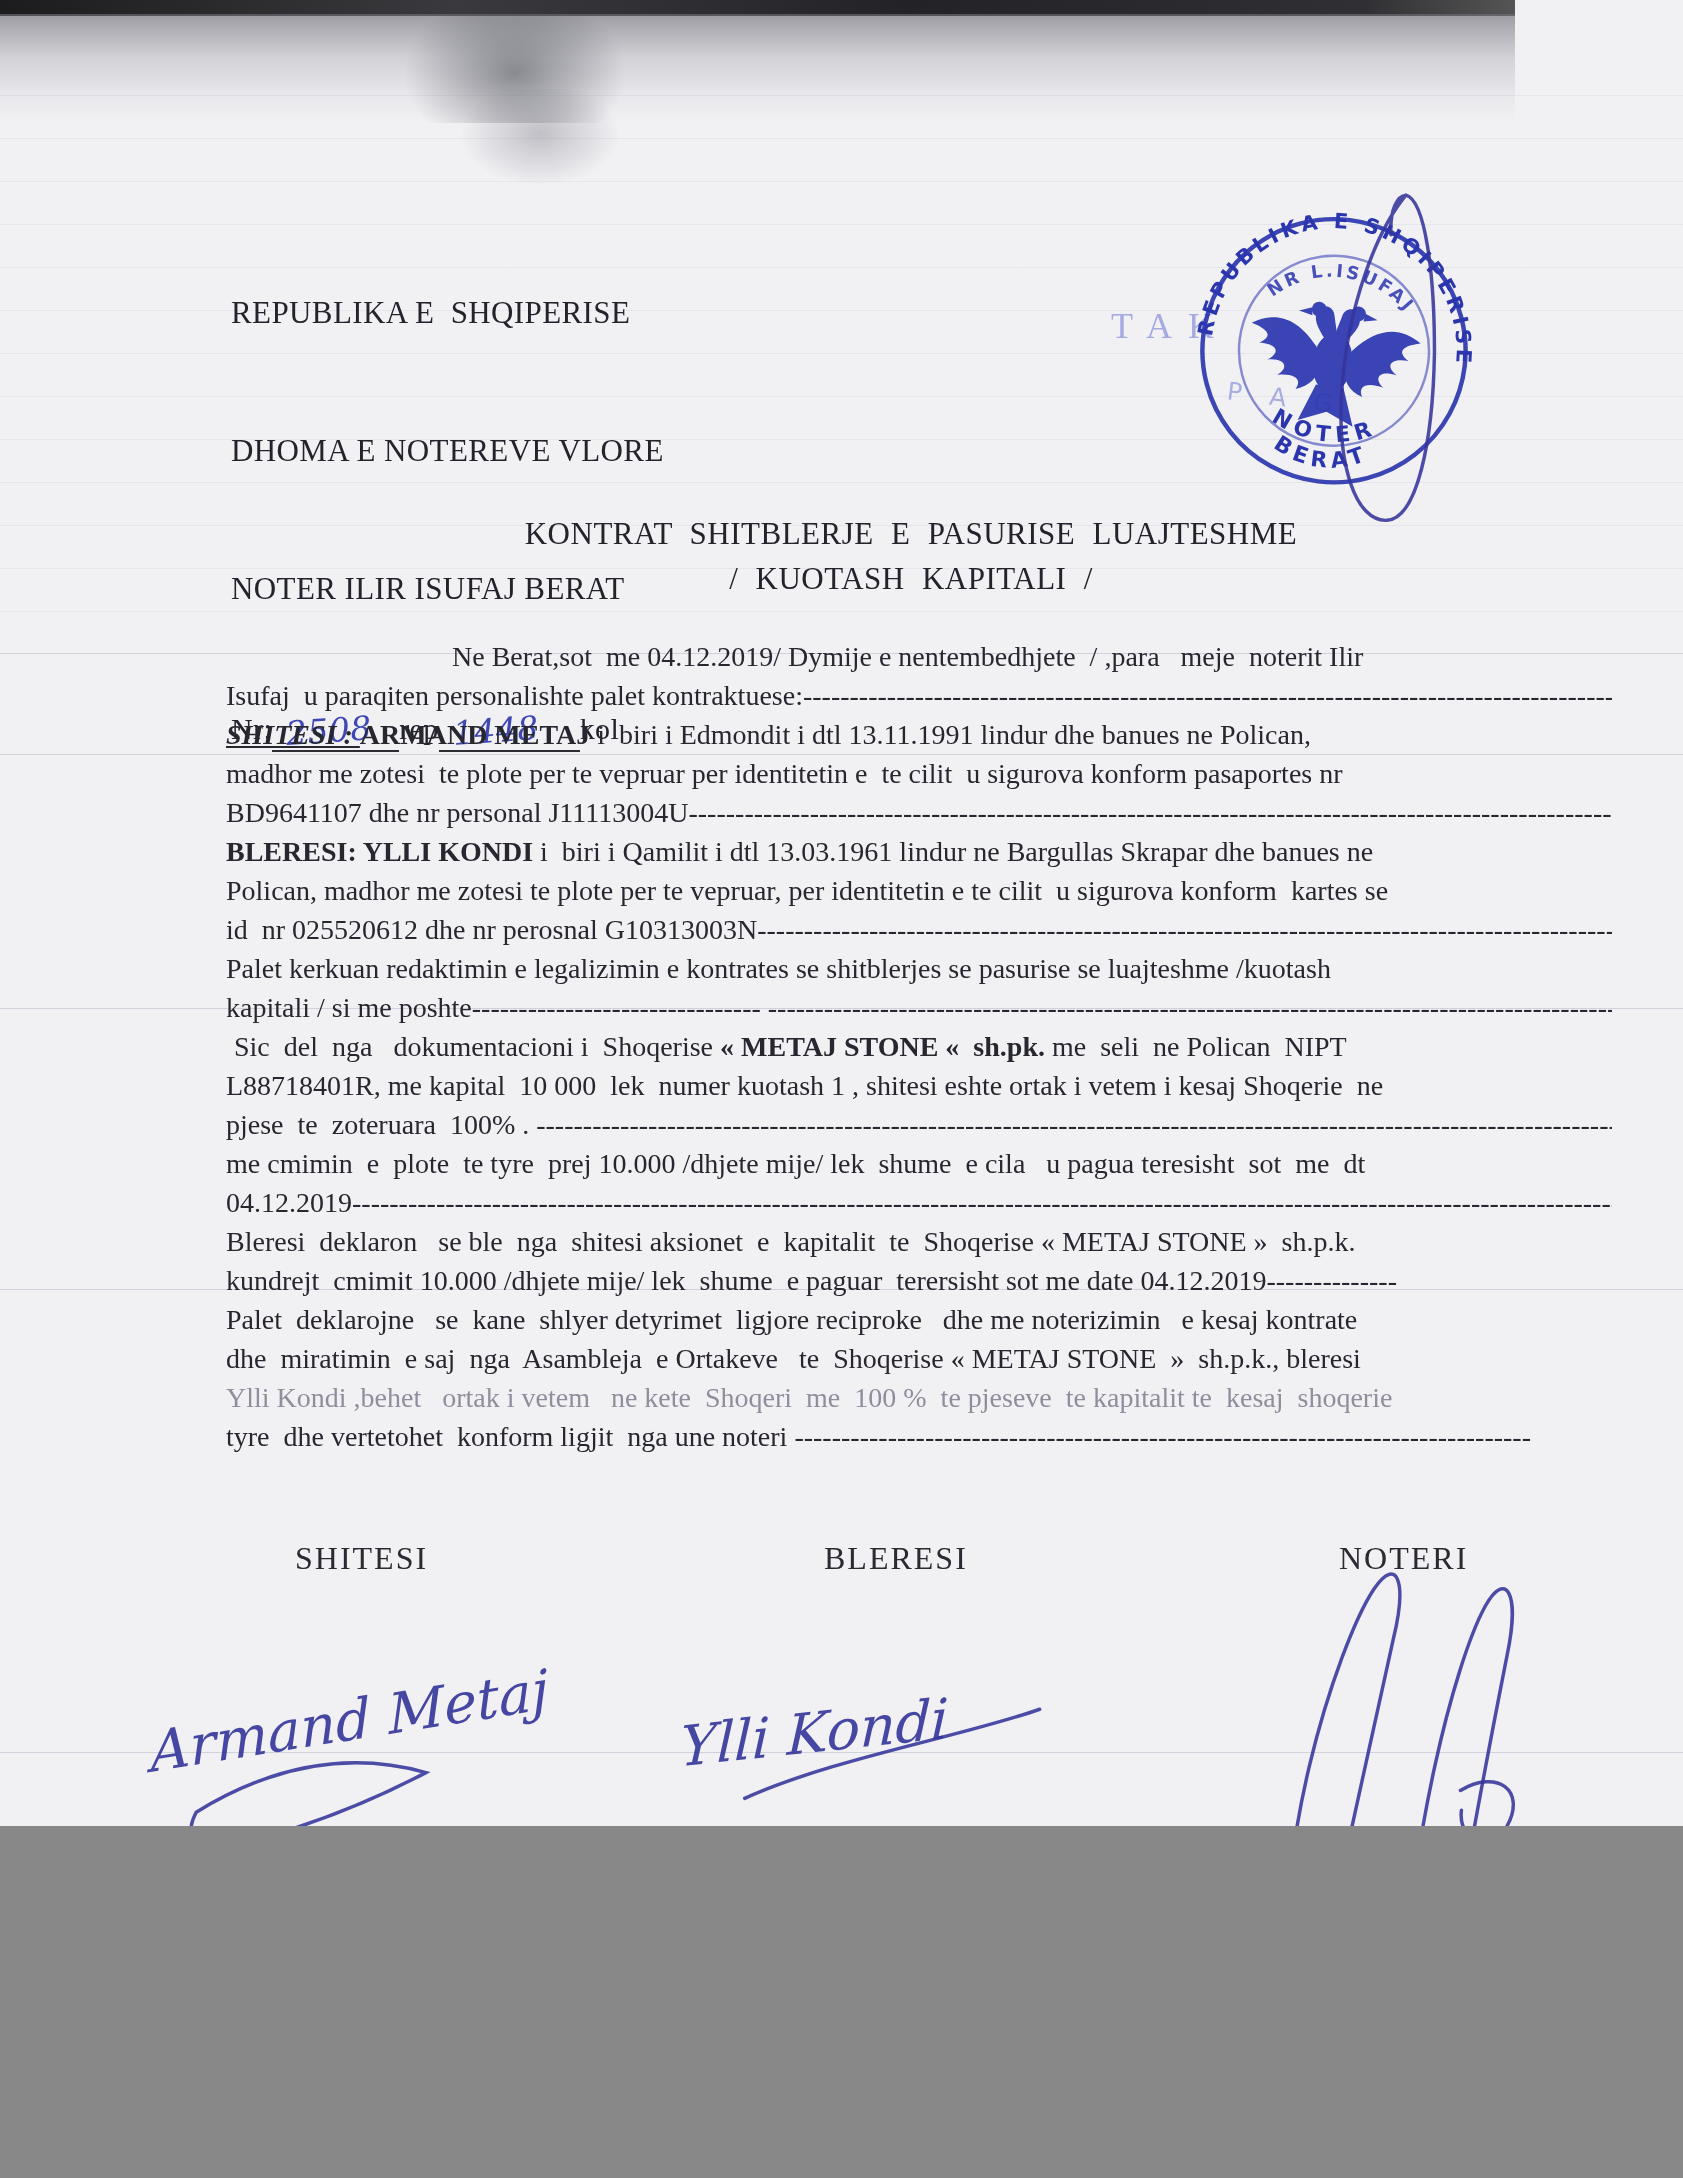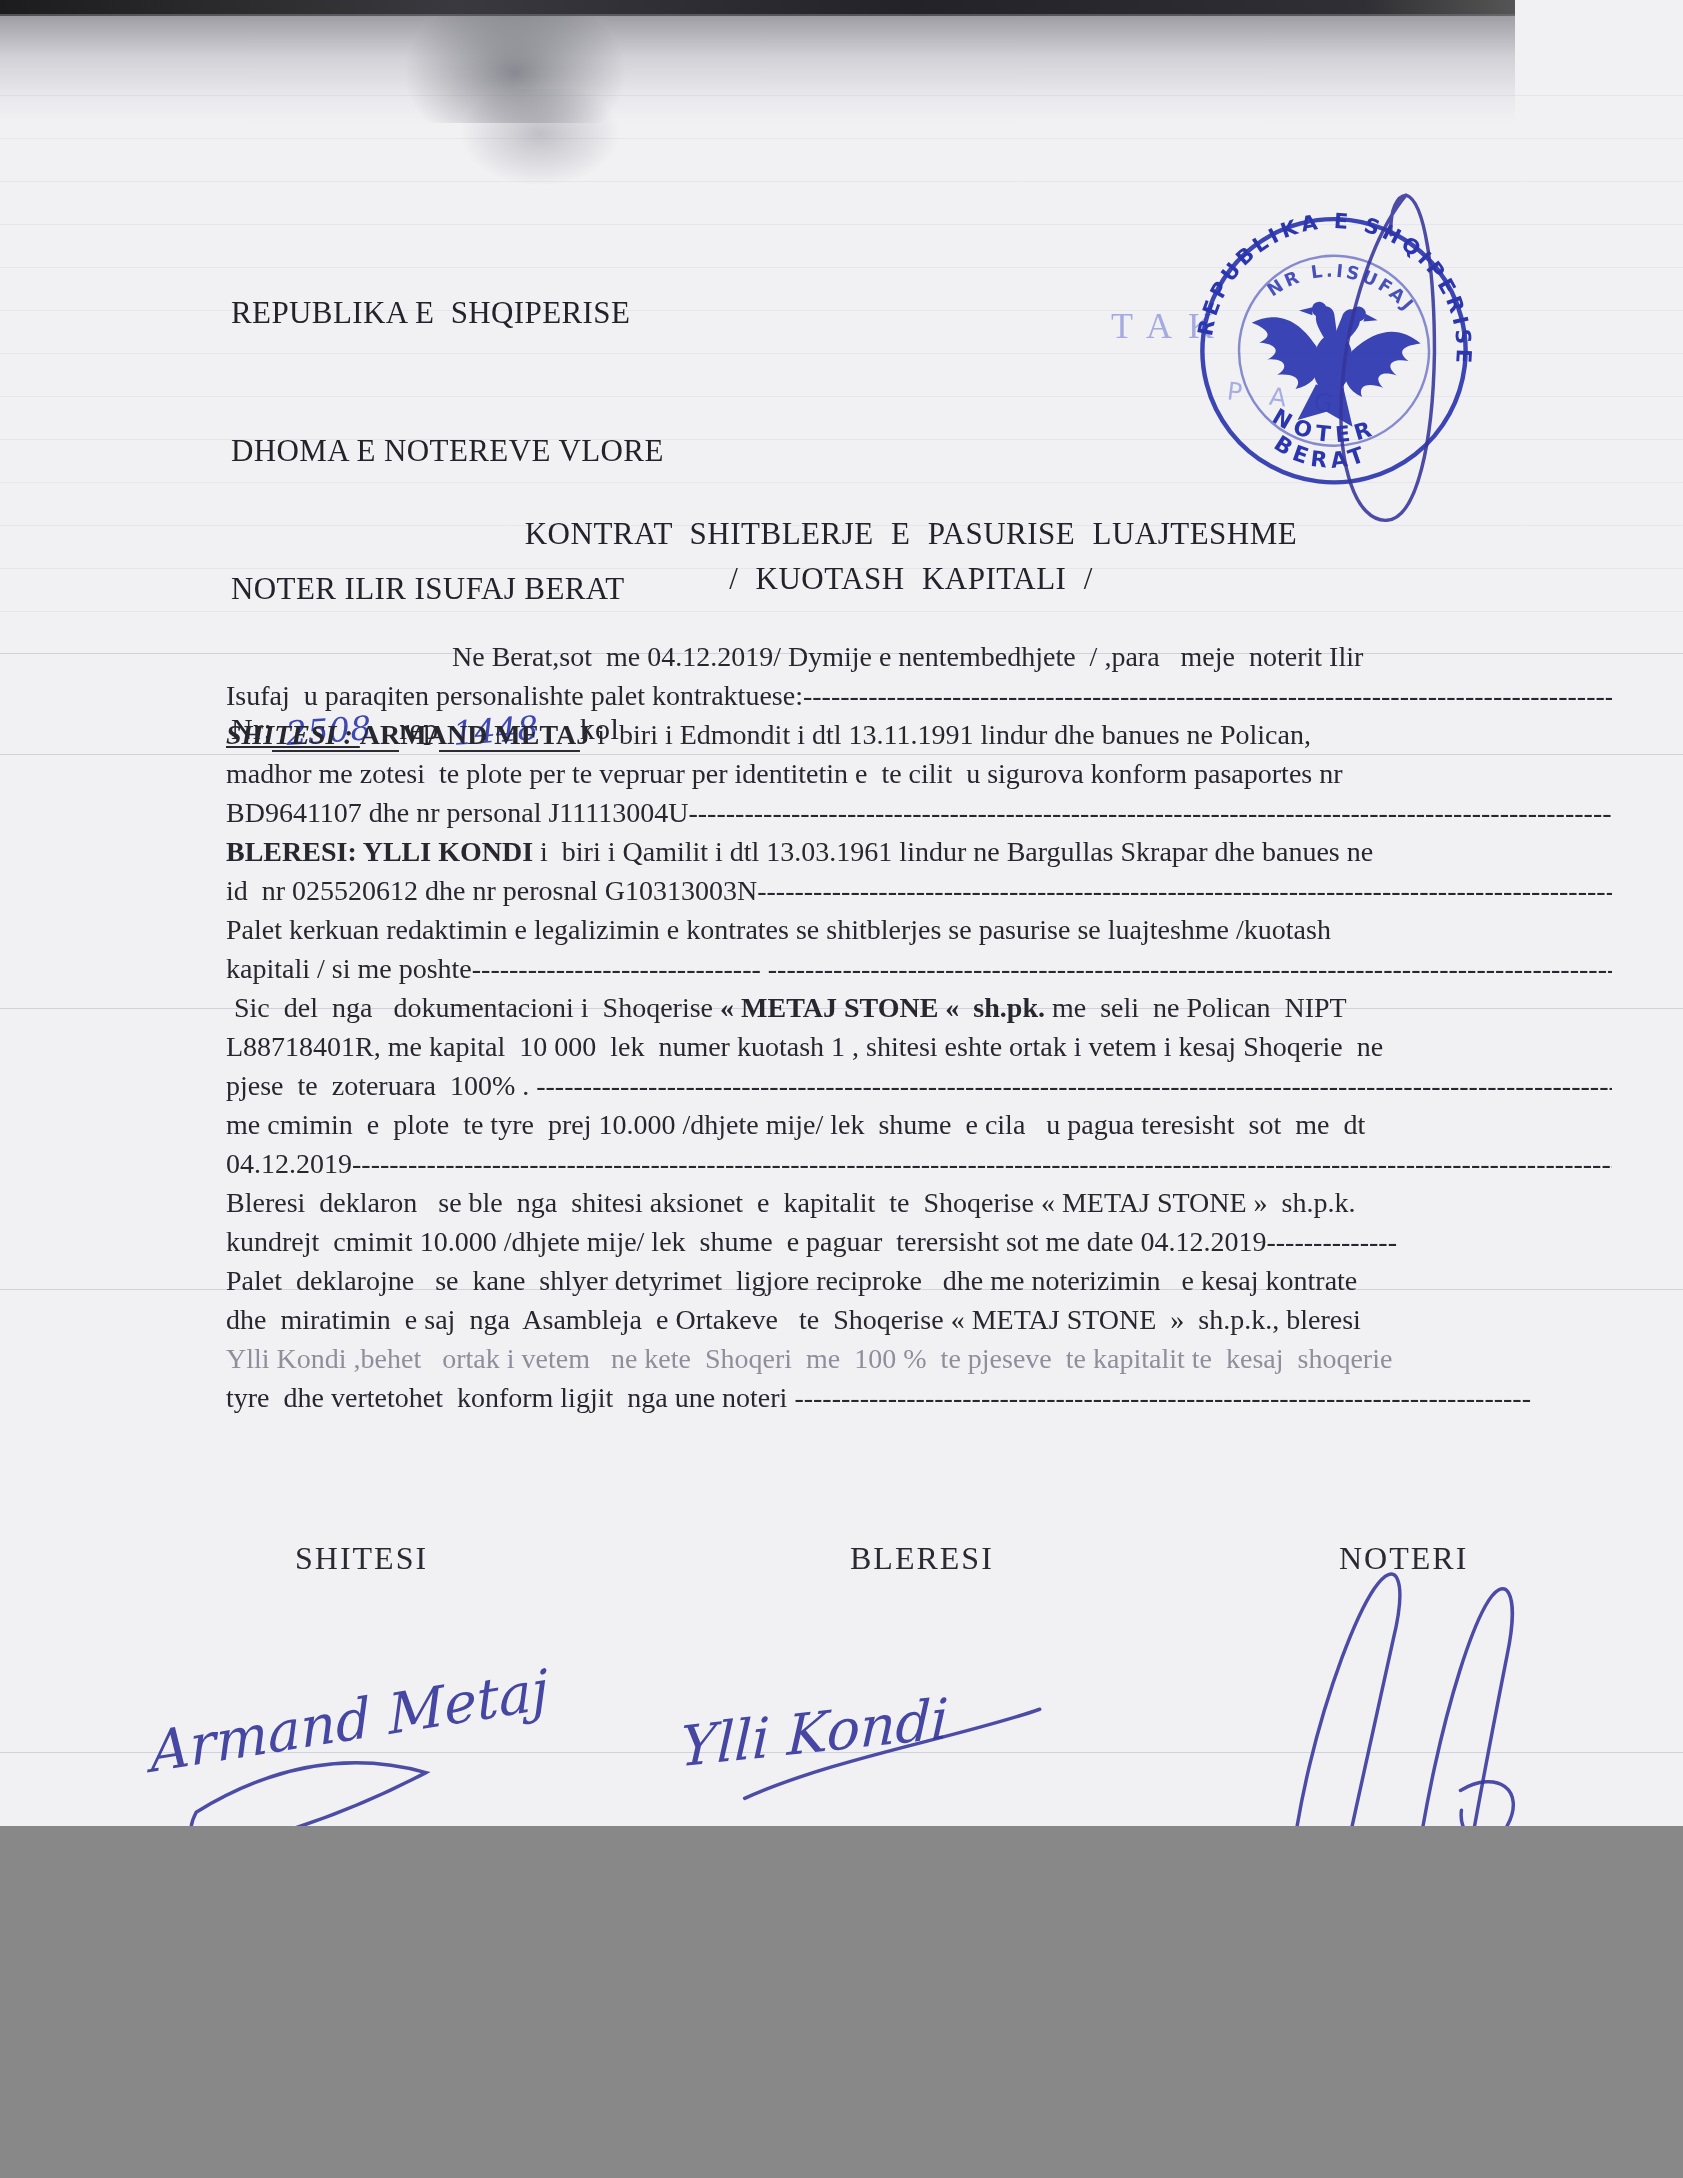--- a/index.html
+++ b/index.html
@@ -41,21 +41,21 @@
   .title{position:absolute;left:337px;top:511px;width:1148px;text-align:center;
     font-size:31px;line-height:45px;color:#23232b;word-spacing:9px;letter-spacing:0.5px;}
   
   .body-text{position:absolute;left:226px;top:637px;width:1386px;font-size:28px;color:#27272f;}
   .body-text .line{height:39px;line-height:39px;white-space:pre;overflow:hidden;width:1386px;}
   .seg-b{font-weight:bold;}
   .seg-u{text-decoration:underline;font-style:italic;}
   .seg-f{color:#8e8e9c;}
   
   .sig-label{position:absolute;top:1540px;font-size:32px;letter-spacing:2px;color:#2a2a32;}
-  .sig-label.s1{left:295px;} .sig-label.s2{left:824px;margin-left:26px;} .sig-label.s3{left:1339px;}
+  .sig-label.s1{left:295px;} .sig-label.s2{left:824px;} .sig-label.s3{left:1339px;}
   .sig-svg{position:absolute;left:119px;top:1525px;width:1485px;height:614px;}
   .ink{stroke:#34349b;stroke-width:3.5;fill:none;stroke-linecap:round;opacity:.88;}
   .ink-name{fill:#34349b;font-family:"DejaVu Serif", serif;font-style:italic;opacity:.9;}
   .stamp-loop{position:absolute;left:1267px;top:178px;width:297px;height:376px;}
 </style>
 </head>
 <body>
 
 <div class="page">
 
@@ -126,20 +126,21 @@
     <div>/ KUOTASH  KAPITALI  /</div>
   </div>
 
   <div class="body-text">
       <div class="line" style="padding-left: 226px;"><span>Ne Berat,sot  me 04.12.2019/ Dymije e nentembedhjete  / ,para   meje  noterit Ilir</span></div>
       <div class="line"><span>Isufaj  u paraqiten personalishte palet kontraktuese:----------------------------------------------------------------------------------------</span></div>
       <div class="line"><span class="seg-b seg-u">SHITESI : </span><span class="seg-b">ARMAND METAJ</span><span> i  biri i Edmondit i dtl 13.11.1991 lindur dhe banues ne Polican,</span></div>
       <div class="line"><span>madhor me zotesi  te plote per te vepruar per identitetin e  te cilit  u sigurova konform pasaportes nr</span></div>
       <div class="line"><span>BD9641107 dhe nr personal J11113004U--------------------------------------------------------------------------------------------------------</span></div>
       <div class="line"><span class="seg-b">BLERESI: YLLI KONDI</span><span> i  biri i Qamilit i dtl 13.03.1961 lindur ne Bargullas Skrapar dhe banues ne</span></div>
+      <div class="line"><span>Polican, madhor me zotesi te plote per te vepruar, per identitetin e te cilit  u sigurova konform  kartes se</span></div>
       <div class="line"><span>id  nr 025520612 dhe nr perosnal G10313003N--------------------------------------------------------------------------------------------------</span></div>
       <div class="line"><span>Palet kerkuan redaktimin e legalizimin e kontrates se shitblerjes se pasurise se luajteshme /kuotash</span></div>
       <div class="line"><span>kapitali / si me poshte------------------------------- --------------------------------------------------------------------------------------------------</span></div>
       <div class="line" style="padding-left: 8px;"><span>Sic  del  nga   dokumentacioni i  Shoqerise </span><span class="seg-b">« METAJ STONE «  sh.pk.</span><span> me  seli  ne Polican  NIPT</span></div>
       <div class="line"><span>L88718401R, me kapital  10 000  lek  numer kuotash 1 , shitesi eshte ortak i vetem i kesaj Shoqerie  ne</span></div>
       <div class="line"><span>pjese  te  zoteruara  100% . -----------------------------------------------------------------------------------------------------------------------------</span></div>
       <div class="line"><span>me cmimin  e  plote  te tyre  prej 10.000 /dhjete mije/ lek  shume  e cila   u pagua teresisht  sot  me  dt</span></div>
       <div class="line"><span>04.12.2019-------------------------------------------------------------------------------------------------------------------------------------------------------</span></div>
       <div class="line"><span>Bleresi  deklaron   se ble  nga  shitesi aksionet  e  kapitalit  te  Shoqerise « METAJ STONE »  sh.p.k.</span></div>
       <div class="line"><span>kundrejt  cmimit 10.000 /dhjete mije/ lek  shume  e paguar  terersisht sot me date 04.12.2019--------------</span></div>

